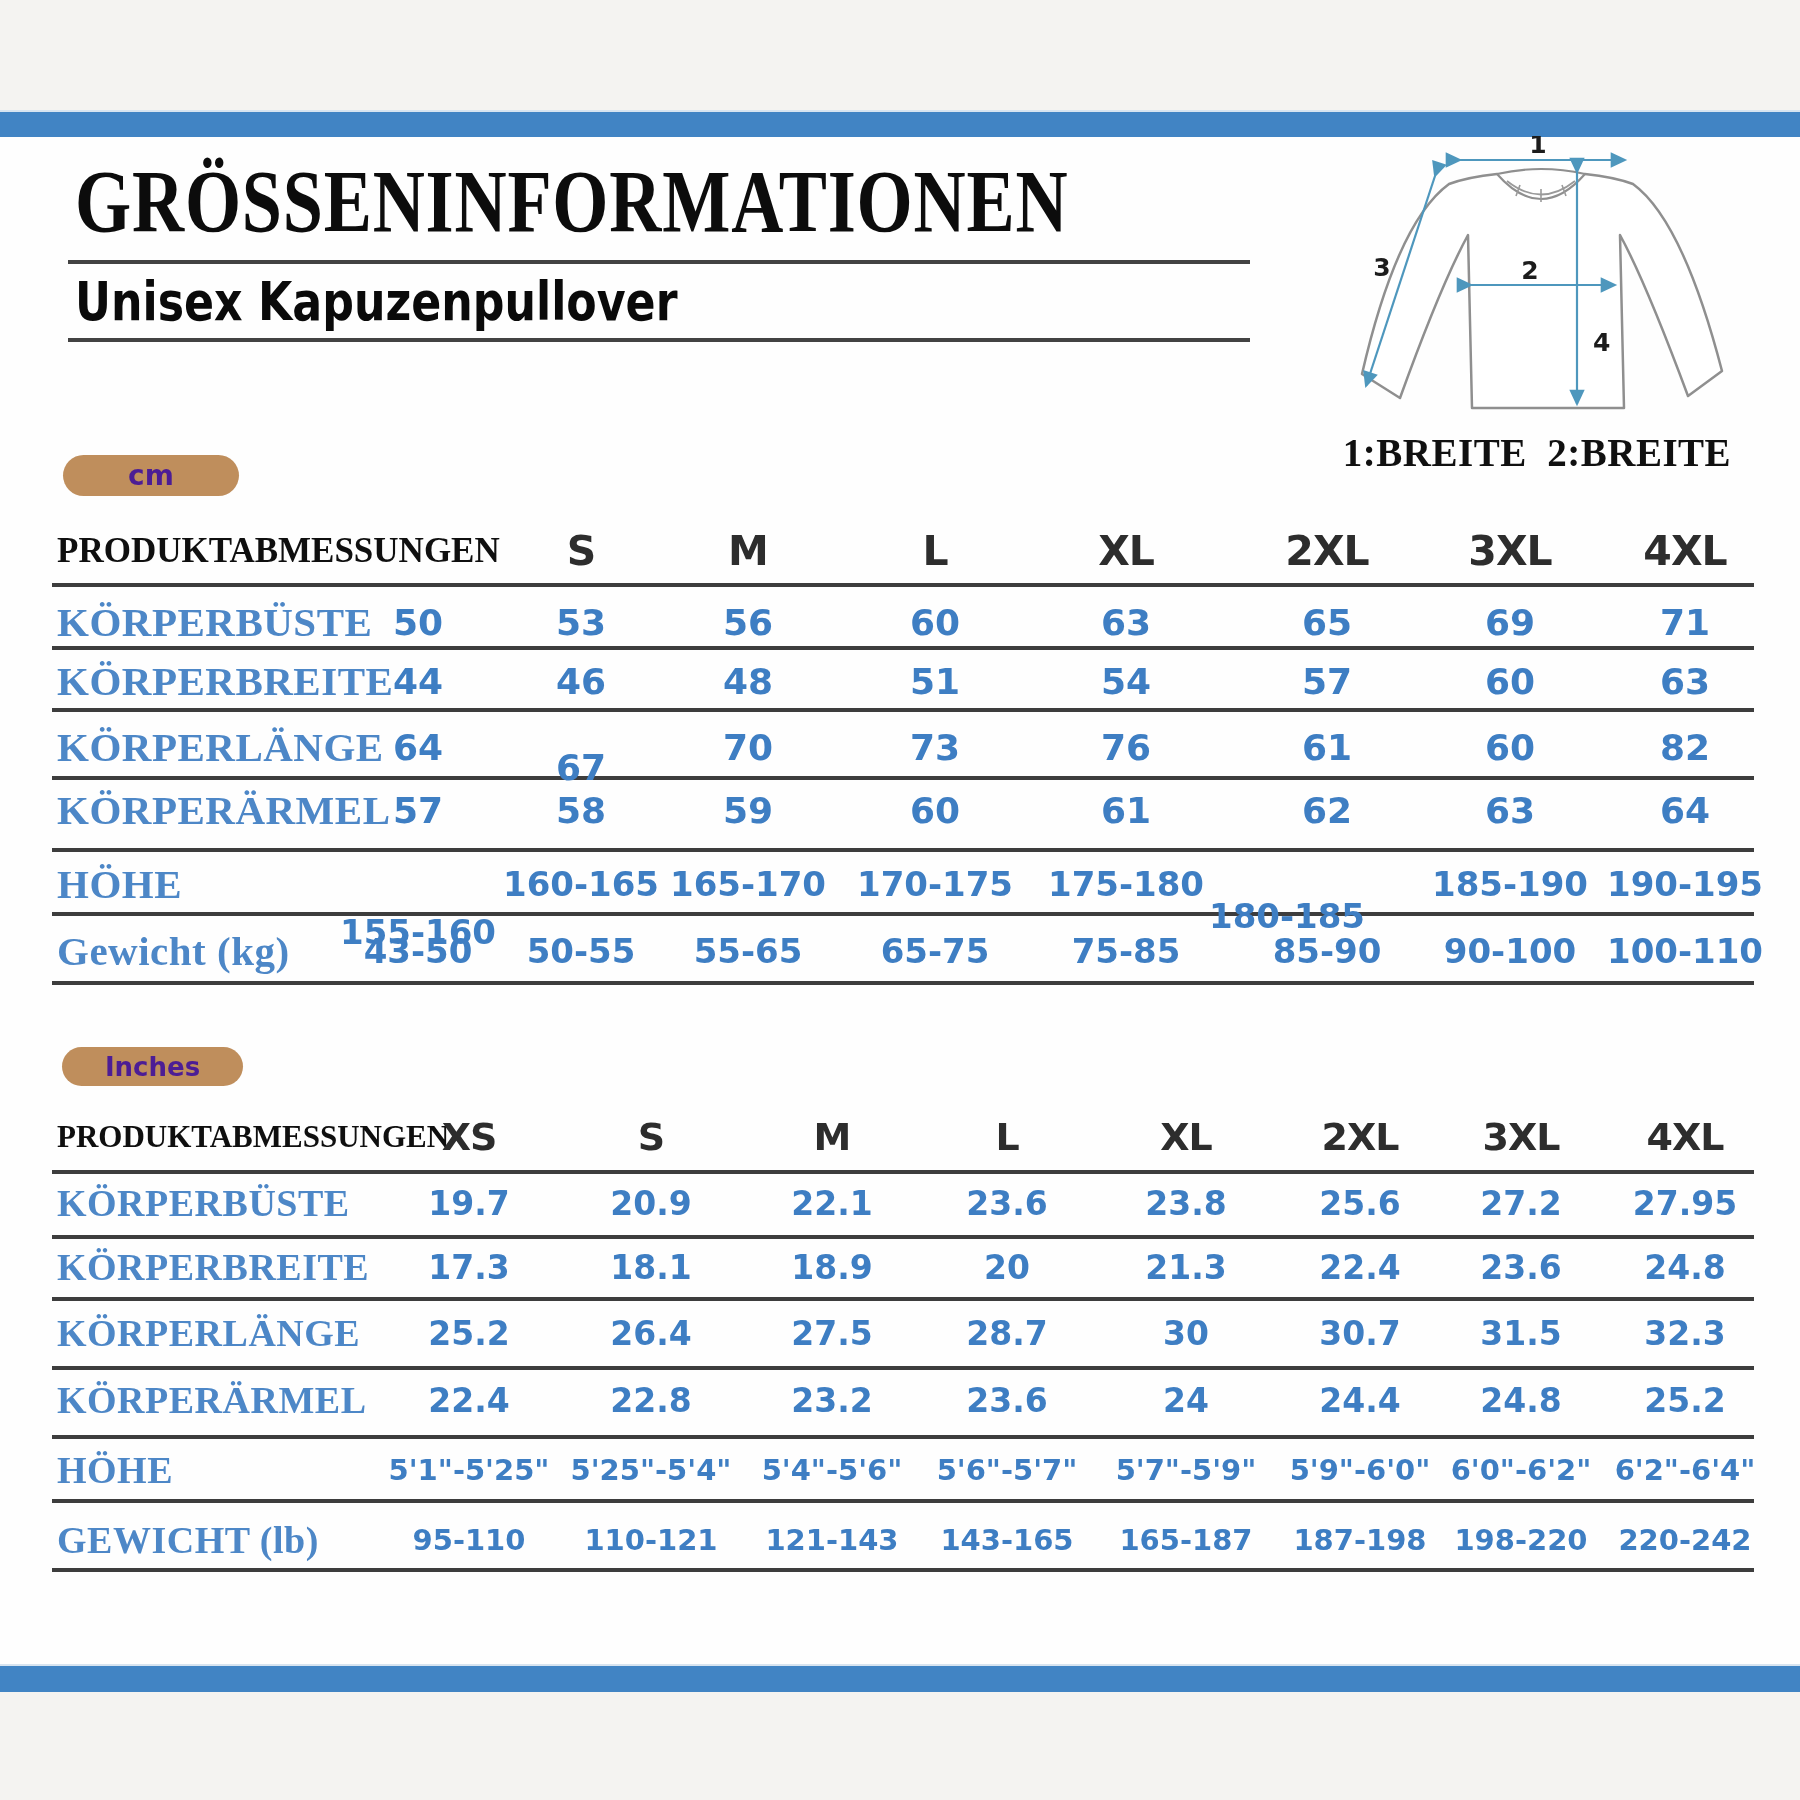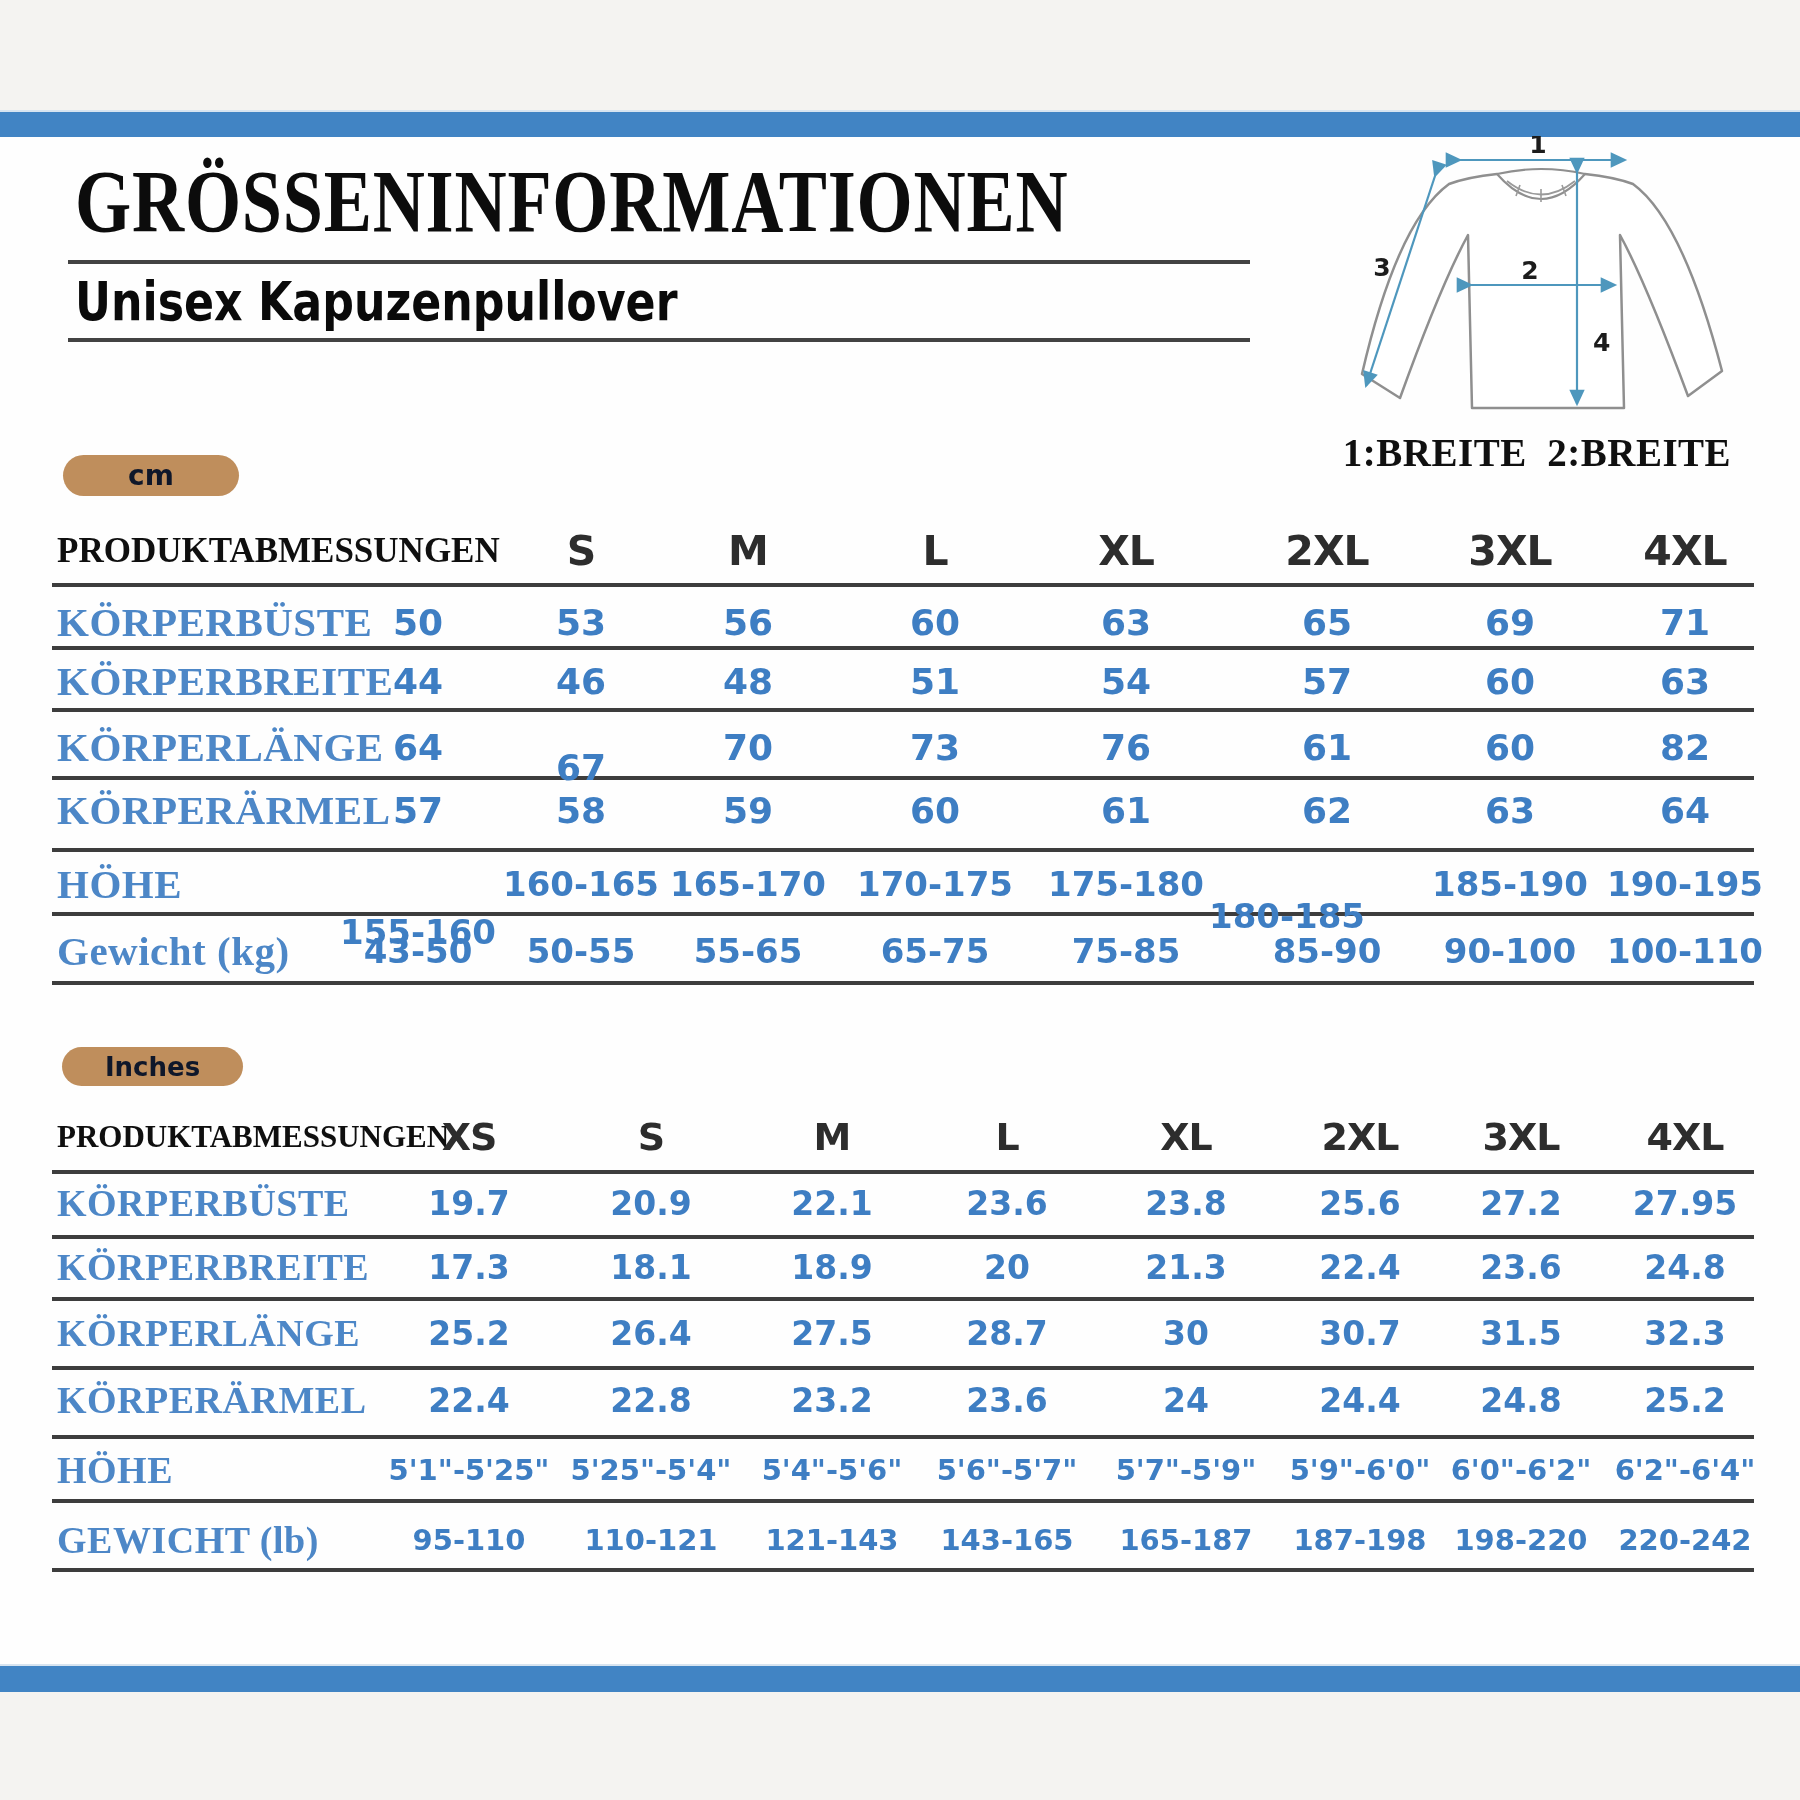--- a/index.html
+++ b/index.html
@@ -17,21 +17,21 @@
   .subtitle{position:absolute;left:75px;top:266px;font-family:"DejaVu Sans","Liberation Sans",sans-serif;
       font-weight:bold;font-size:54px;line-height:72px;color:#0a0a0a;letter-spacing:0px;
       transform:scale(0.82,1);transform-origin:left top;white-space:pre;}
   .hline{position:absolute;height:4px;background:#434343;}
   .t-line1{left:68px;top:260px;width:1182px;}
   .t-line2{left:68px;top:338px;width:1182px;}
 
   .caption{position:absolute;transform:translate(-50%,-50%);font-family:"Liberation Serif","DejaVu Serif",serif;
       font-weight:bold;font-size:39px;color:#101010;letter-spacing:0.5px;white-space:pre;}
 
-  .badge{position:absolute;background:#bf8e5c;border-radius:21px;color:#0f172a;
+  .badge{position:absolute;background:#bf8e5c;border-radius:21px;color:#4c1d95;
       font-family:"DejaVu Sans","Liberation Sans",sans-serif;font-weight:bold;
       display:flex;align-items:center;justify-content:center;}
   .badge.cm{left:63px;top:455px;width:176px;height:41px;font-size:28px;}
   .badge.inches{left:62px;top:1047px;width:181px;height:39px;font-size:26px;}
 
   .corner-header{position:absolute;left:57px;transform:translateY(-50%);
       font-family:"Liberation Serif","DejaVu Serif",serif;font-weight:bold;color:#0f0f0f;white-space:pre;}
   .corner-header.cm{font-size:35px;letter-spacing:0px;}
   .corner-header.inches{font-size:31px;letter-spacing:0px;}
 

